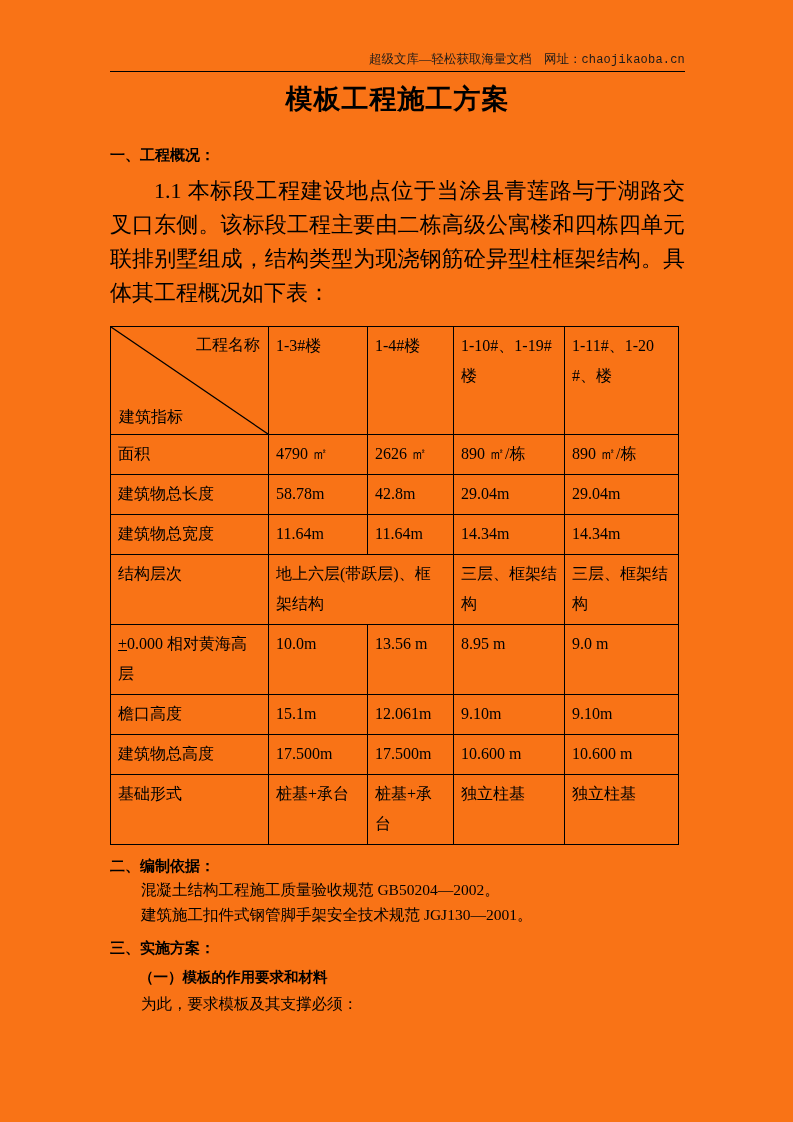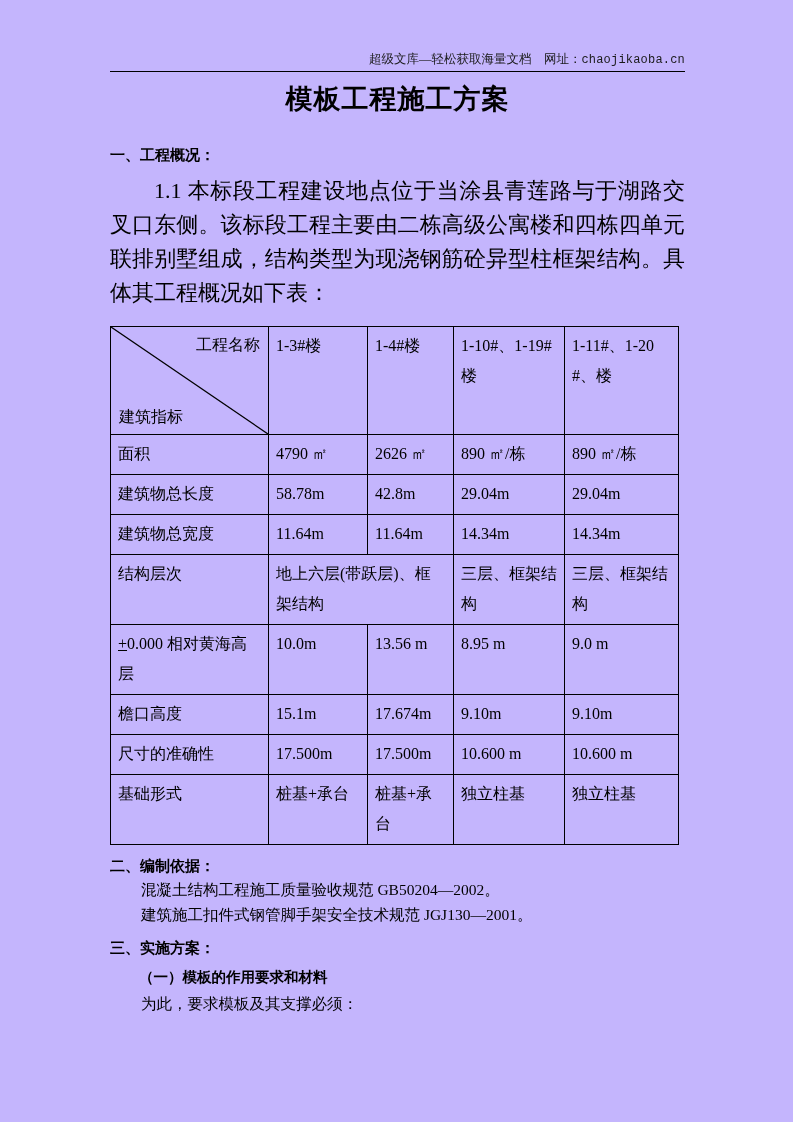--- a/index.html
+++ b/index.html
@@ -8,21 +8,21 @@
     background: #ffffff;
   }
   body {
     font-family: "Liberation Serif", "DejaVu Serif", serif;
     color: #000000;
   }
   .page {
     position: relative;
     width: 793px;
     height: 1122px;
-    background: #c4b5fd;
+    background: #f97316;
     overflow: hidden;
     box-sizing: border-box;
   }
   .content {
     position: absolute;
     left: 110px;
     top: 0;
     width: 575px;
   }
 
@@ -226,27 +226,27 @@
             <td><span class="pm-underline">+</span><span>0.000 相对黄海高层</span></td>
             <td>10.0m</td>
             <td>13.56 m</td>
             <td>8.95 m</td>
             <td>9.0 m</td>
           </tr>
 
           <tr>
             <td>檐口高度</td>
             <td>15.1m</td>
-            <td>17.674m</td>
+            <td>12.061m</td>
             <td>9.10m</td>
             <td>9.10m</td>
           </tr>
 
           <tr>
-            <td>尺寸的准确性</td>
+            <td>建筑物总高度</td>
             <td>17.500m</td>
             <td>17.500m</td>
             <td>10.600 m</td>
             <td>10.600 m</td>
           </tr>
 
           <tr>
             <td>基础形式</td>
             <td>桩基+承台</td>
             <td>桩基+承台</td>

